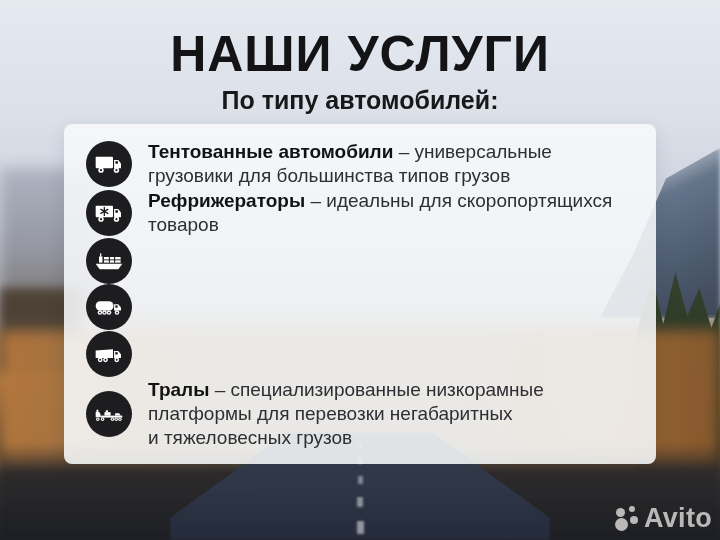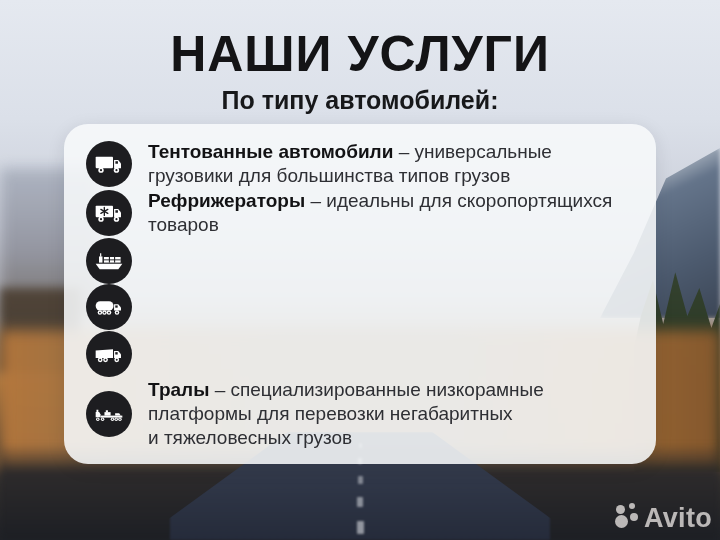--- a/index.html
+++ b/index.html
@@ -35,35 +35,35 @@
   .dash.d3{bottom:56px;width:5px;height:8px;margin-left:-2px;opacity:.45;}
   .dash.d4{bottom:76px;width:4px;height:6px;margin-left:-2px;opacity:.4;}
   .dash.d5{bottom:92px;width:3px;height:5px;margin-left:-1px;opacity:.35;}
   
   .content{position:absolute;inset:0;z-index:2;}
   .title{position:absolute;top:17px;left:0;width:100%;text-align:center;
     font-size:50px;font-weight:bold;letter-spacing:1px;color:#141416;margin-top:8px;}
   .subtitle{position:absolute;top:86px;left:0;width:100%;text-align:center;
     font-size:25px;font-weight:bold;color:#17181a;}
   .card{position:absolute;left:64px;top:124px;width:592px;height:340px;
-    background:rgba(247,249,251,0.88);border-radius:24px;
+    background:rgba(247,249,251,0.88);border-radius:8px;
     box-shadow:0 4px 18px rgba(20,25,40,0.10);
     box-sizing:border-box;padding:16px 24px 14px 22px;
     display:flex;flex-direction:column;justify-content:space-between;}
   .row{display:flex;align-items:center;gap:16px;}
   .icon-circle{flex:0 0 46px;width:46px;height:46px;border-radius:50%;
     background:#1d1d20;display:flex;align-items:center;justify-content:center;}
   .icon-circle svg{width:32px;height:32px;display:block;}
   .row-text{font-size:19px;line-height:1.27;color:#2e2f34;max-width:486px;}
   .row-text b{color:#121214;}
   .tagline{position:absolute;bottom:16px;left:0;width:100%;text-align:center;
     font-size:27px;font-weight:bold;color:#ffffff;
     text-shadow:0 1px 4px rgba(0,0,0,.45);letter-spacing:.2px;}
   
-  .avito{position:absolute;right:8px;bottom:6px;display:flex;gap:3px;
+  .avito{position:absolute;right:8px;bottom:6px;display:flex;align-items:center;gap:3px;
     opacity:.8;z-index:3;}
   .avito-dots{position:relative;width:26px;height:26px;}
   .avito-dots i{position:absolute;border-radius:50%;background:#e2dedc;display:block;}
   .avito-dots .da{width:9px;height:9px;left:1px;top:2px;}
   .avito-dots .db{width:6px;height:6px;left:14px;top:0px;}
   .avito-dots .dc{width:13px;height:13px;left:0px;top:12px;}
   .avito-dots .dd{width:8px;height:8px;left:15px;top:10px;}
   .avito-word{font-size:27px;font-weight:bold;color:#e2dedc;letter-spacing:.3px;}
 </style>
 </head>

